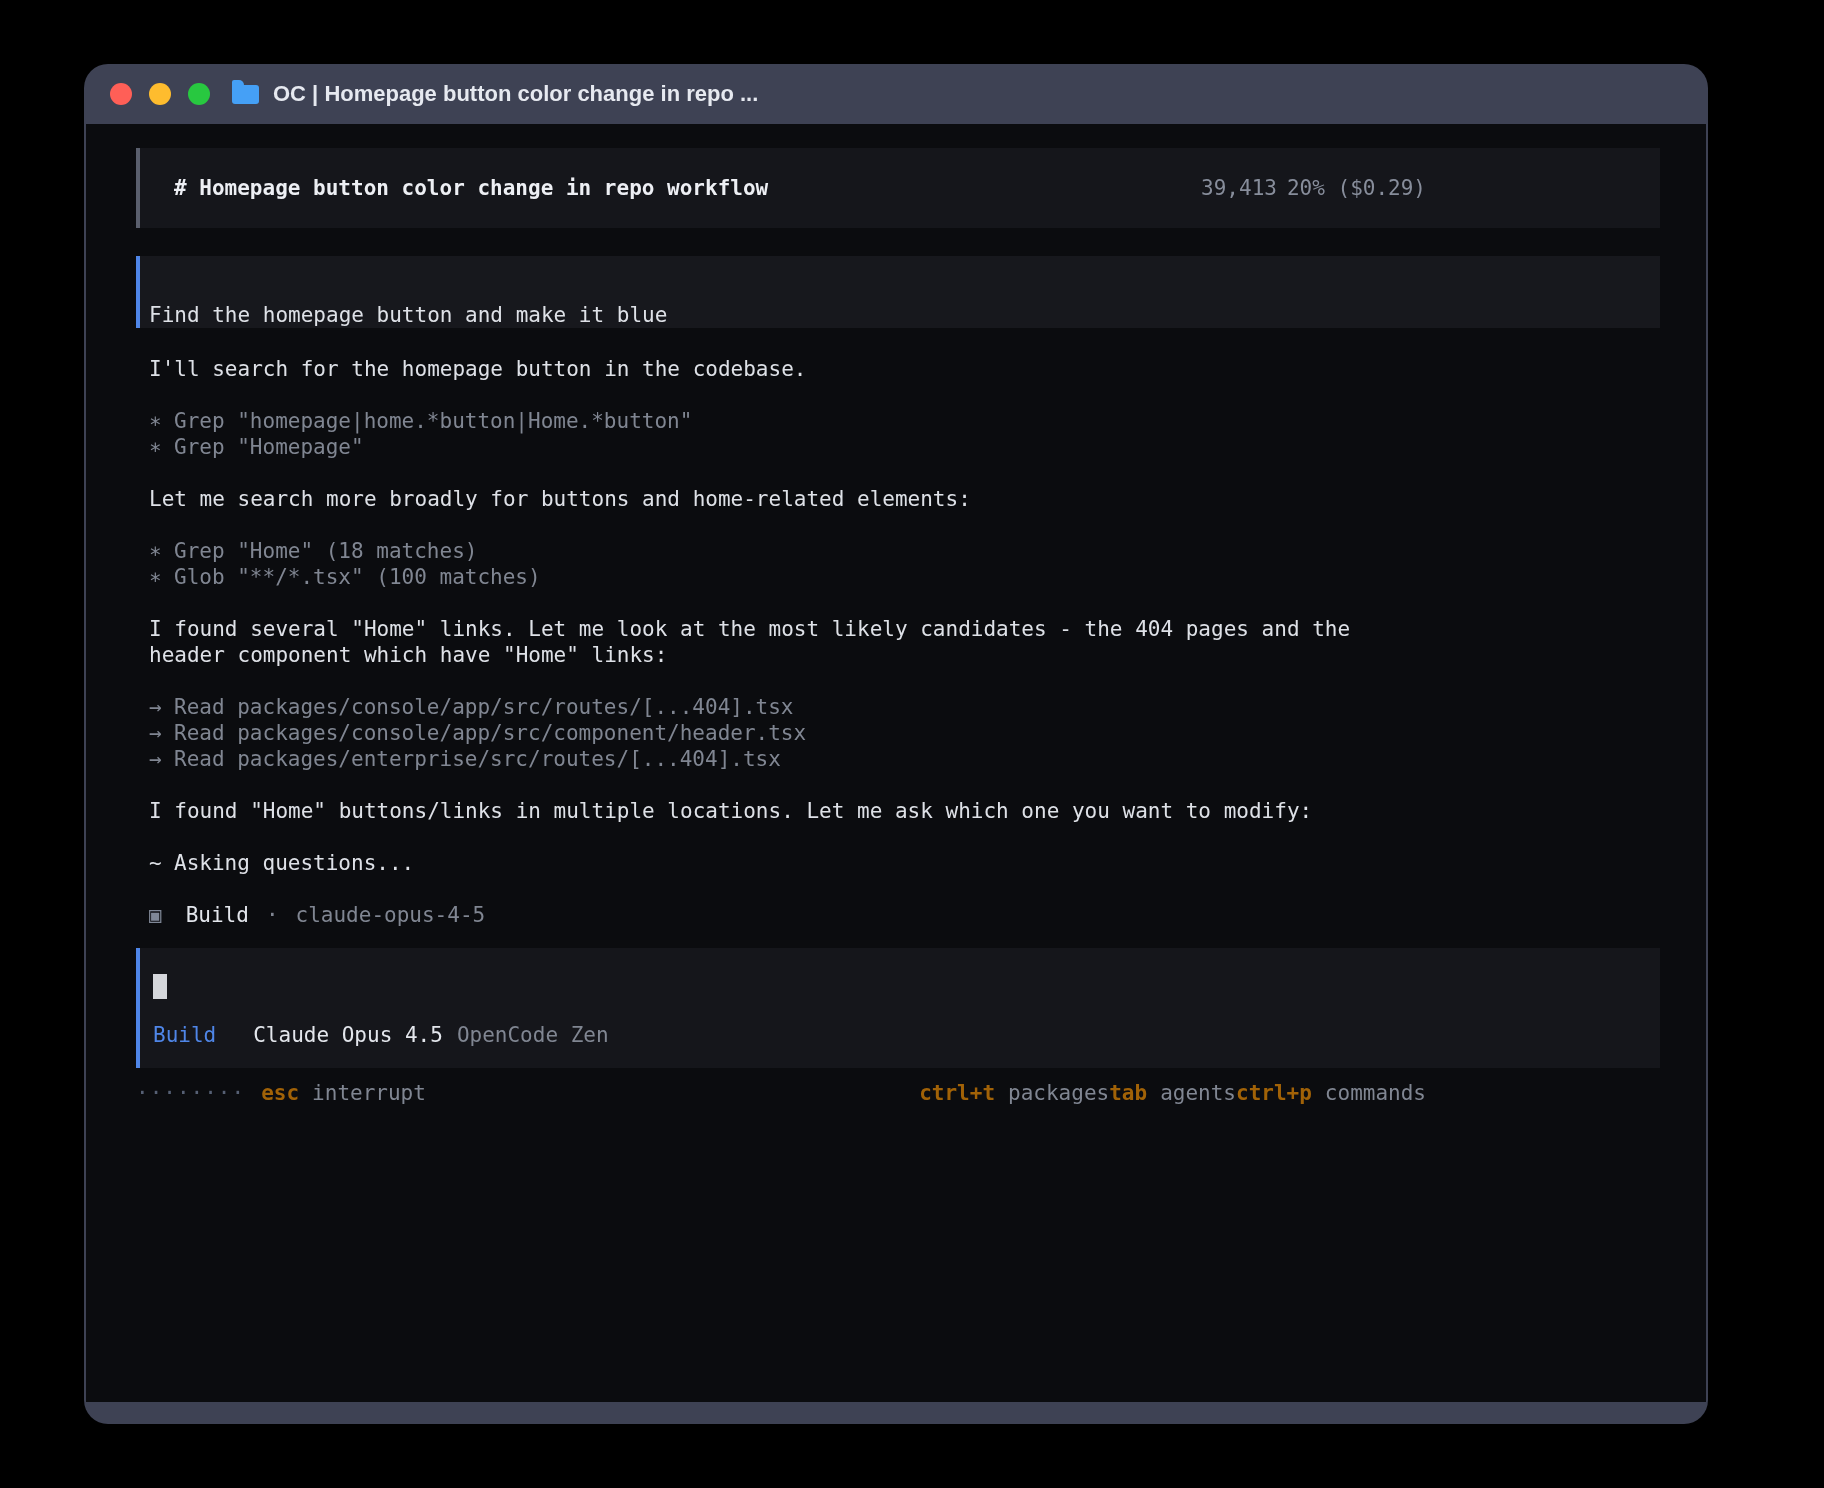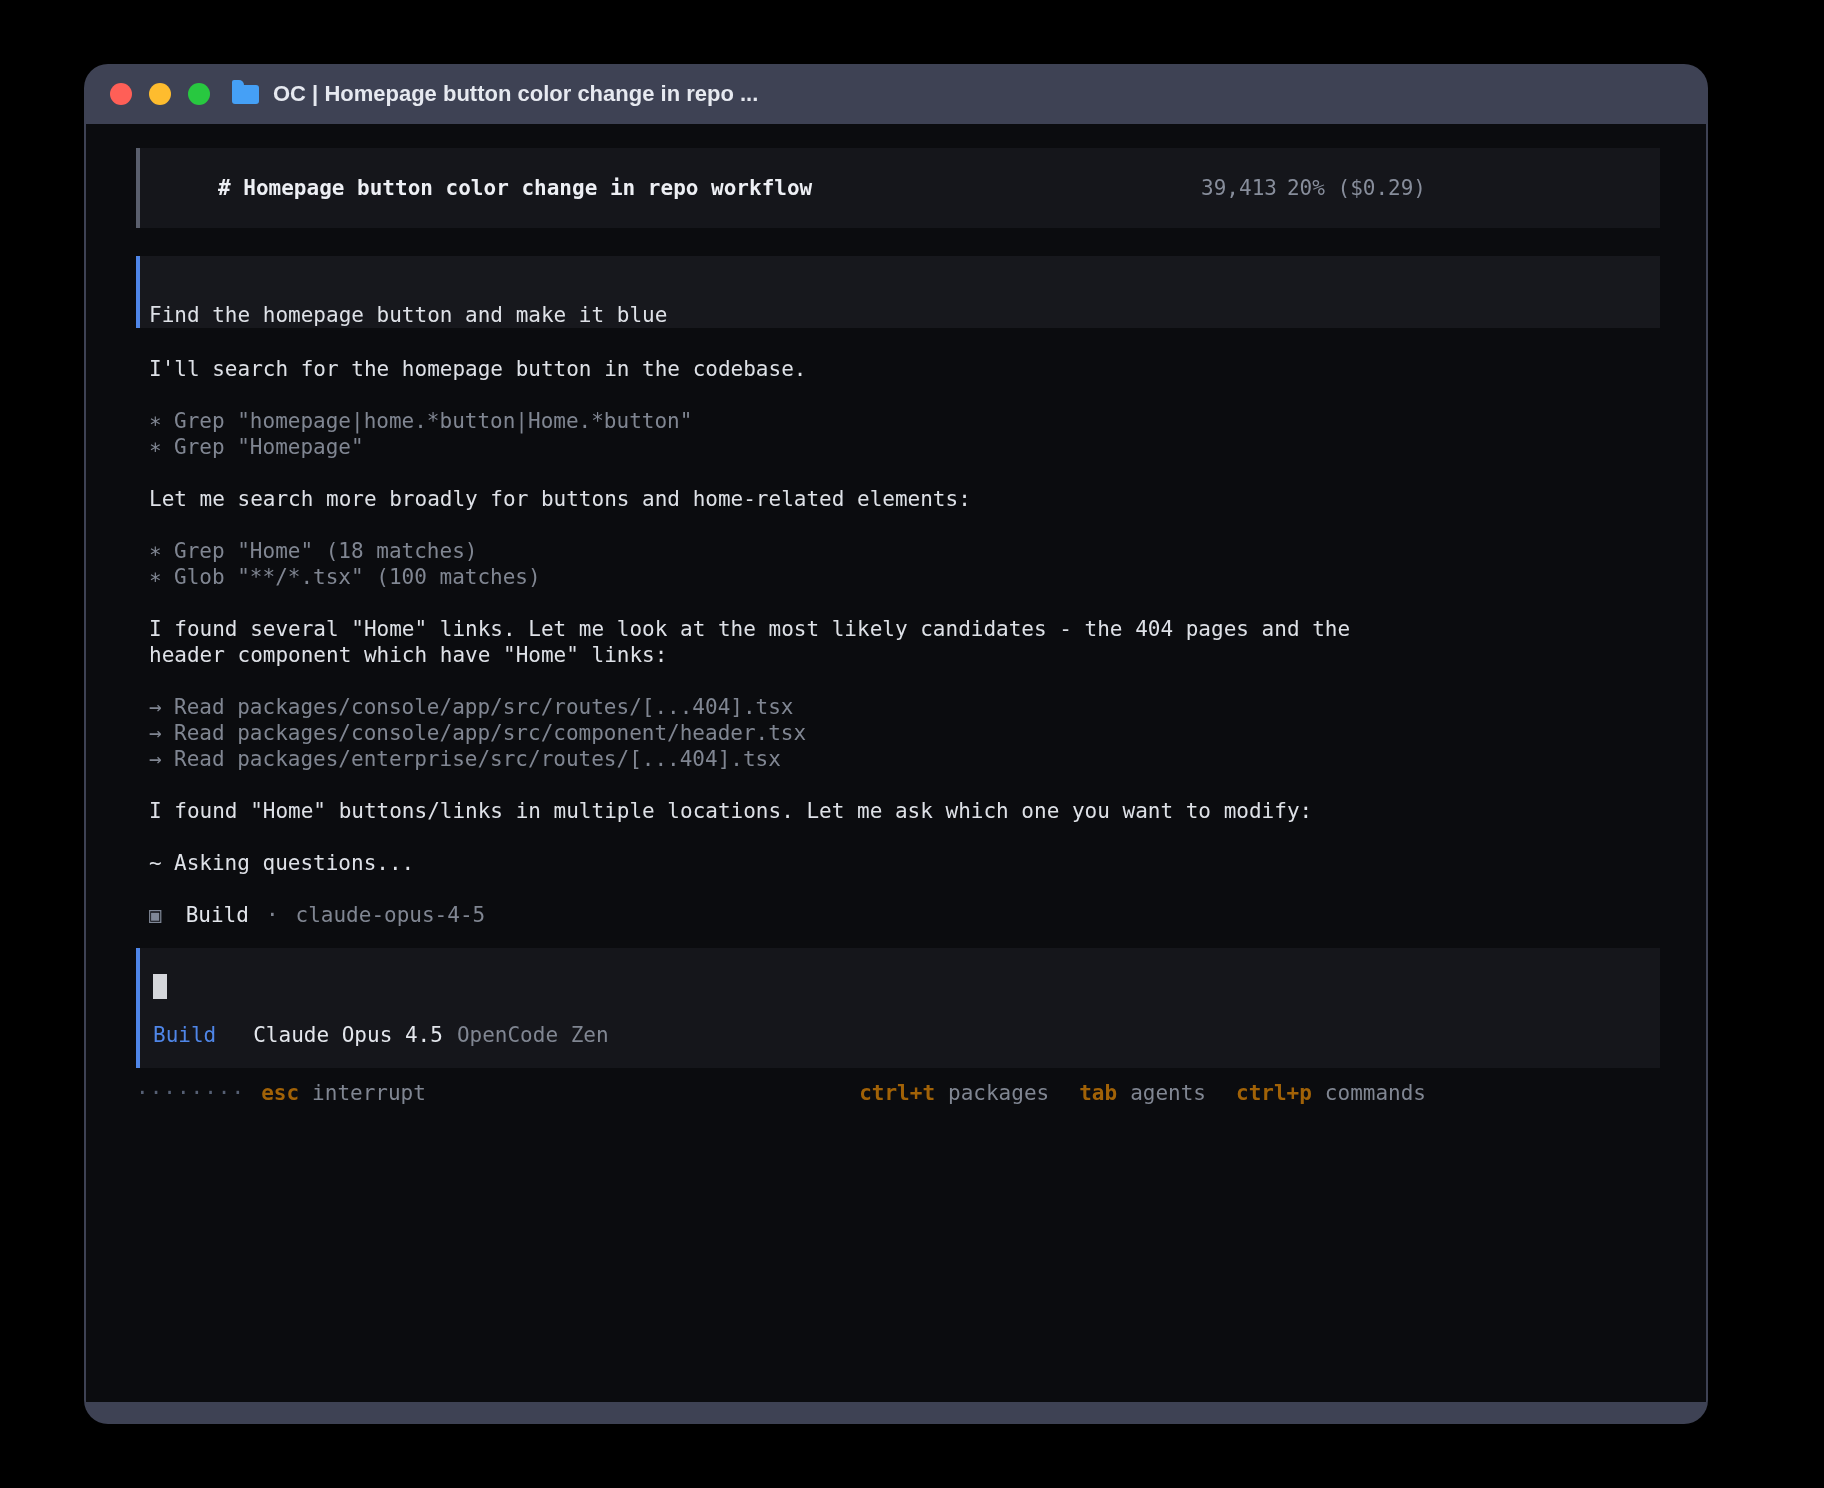--- a/index.html
+++ b/index.html
@@ -30,21 +30,21 @@
     padding:24px 46px 0 50px;
     font-size:21px; line-height:26px; color:#dee1e7;
     display:flex; flex-direction:column;
   }
   .block { border-left:4px solid; }
   .header-block {
     height:80px; background:#15161b; border-color:#5a5f6d;
     display:flex; align-items:center; justify-content:space-between;
     padding:0 234px 0 34px;
   }
-  .hdr-title { font-weight:700; color:#edeff4; white-space:nowrap;margin-left:44px; }
+  .hdr-title { font-weight:700; color:#edeff4; white-space:nowrap; }
   .hdr-stats { display:flex; gap:10px; color:#878d9b; white-space:nowrap; }
   .user-block {
     margin-top:28px; height:72px; background:#17181d; border-color:#4f86e8;
     display:flex; align-items:flex-end; padding-left:9px;
   }
   .messages { margin-top:28px; padding-left:13px; }
   .para { max-width:1277px; margin-bottom:26px; }
   .tool-group { margin-bottom:26px; color:#808692; }
   .tool-line { display:flex; }
   .tool-icon { display:inline-block; width:25px; flex:0 0 25px; }
@@ -62,21 +62,21 @@
   .model { margin-left:37px; color:#e3e6ec; }
   .provider { margin-left:14px; }
   .footer {
     margin-top:12px; display:flex; justify-content:space-between; align-items:center;
     padding-right:234px; white-space:nowrap;
   }
   .footer-left { display:flex; align-items:center; gap:16px; }
   .spinner { color:#566074; letter-spacing:1px; }
   .hint { display:flex; gap:13px; }
   .key { font-weight:700; color:#a16207; }
-  .footer-right { display:flex; gap:30px; }
+  .footer-right { display:flex; }
 </style>
 </head>
 <body>
 
 <div class="stage">
   <div class="window">
 
     <div class="titlebar">
       <div class="lights">
         <span class="light red"></span>

